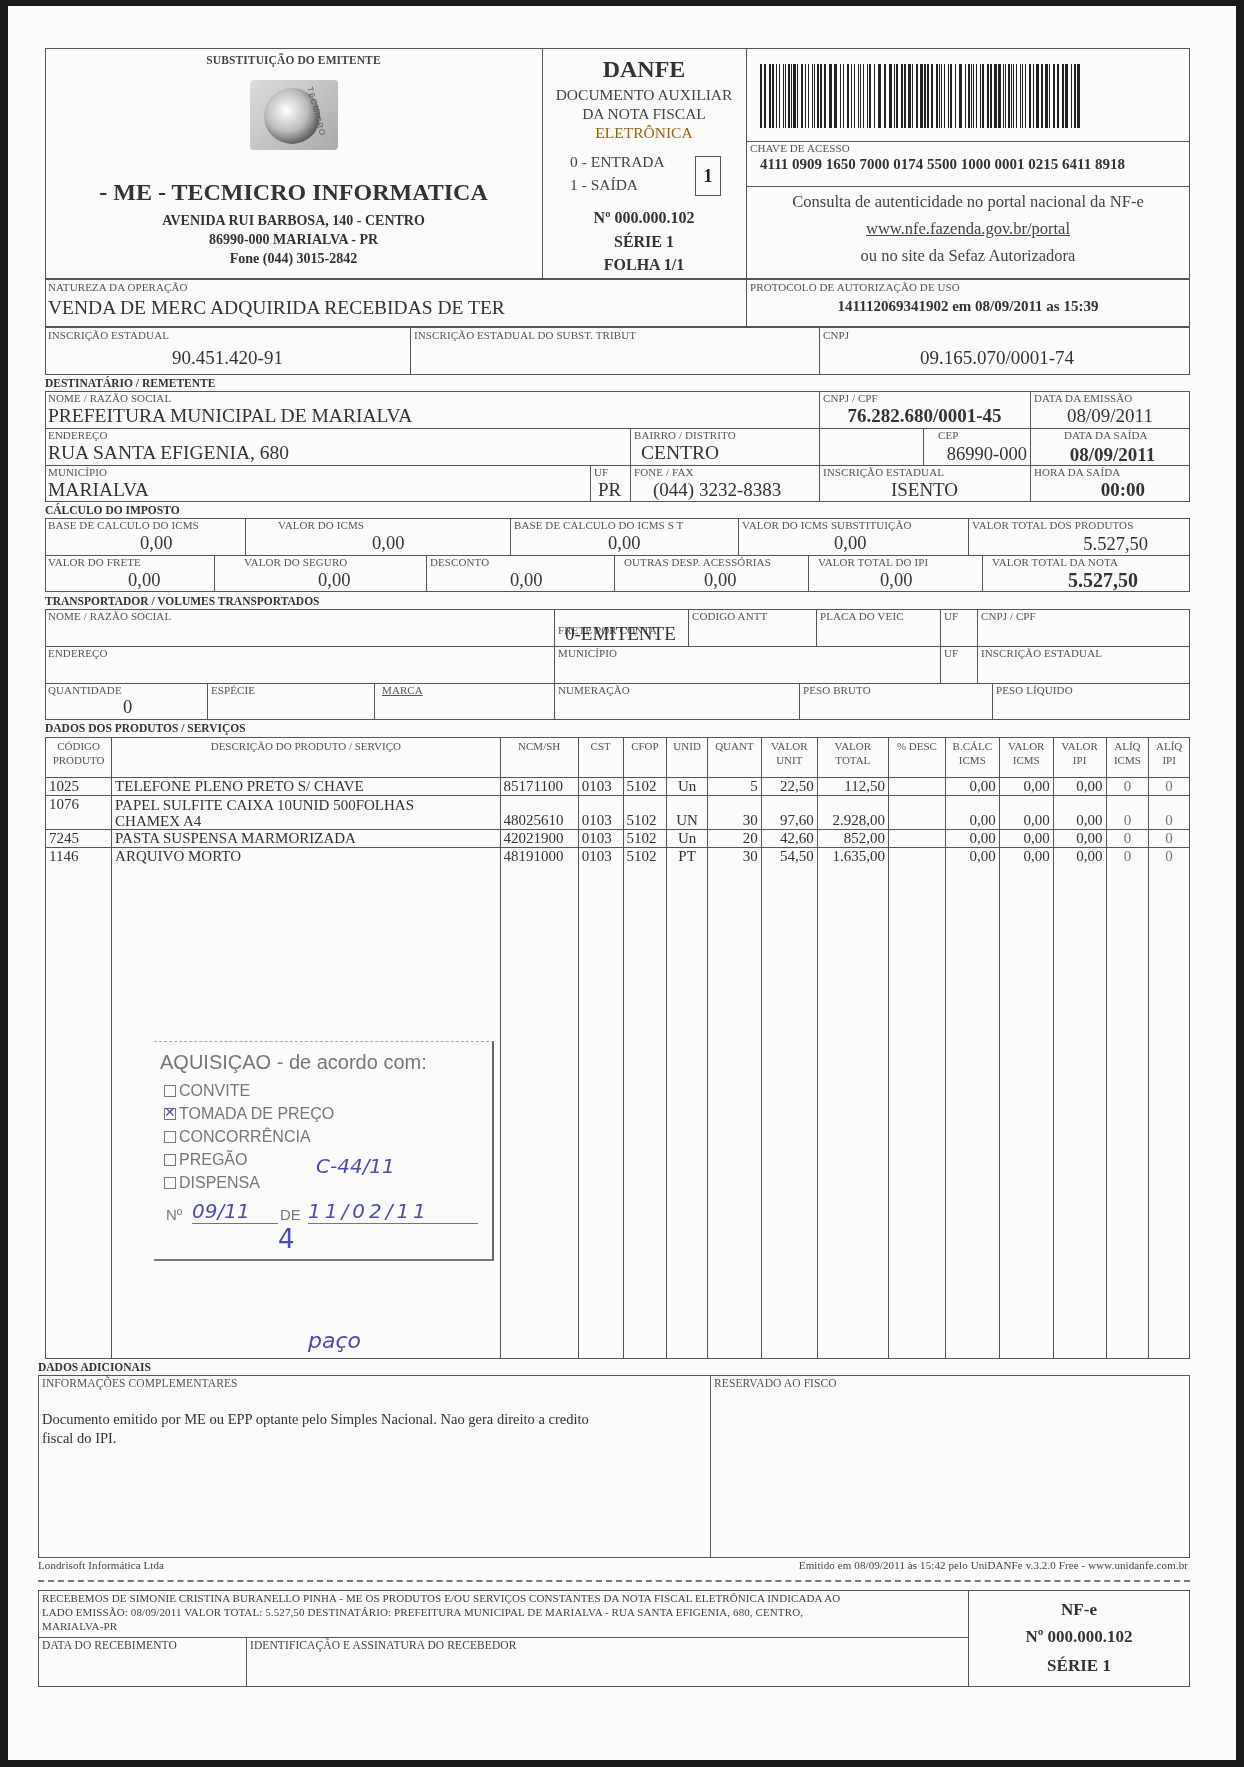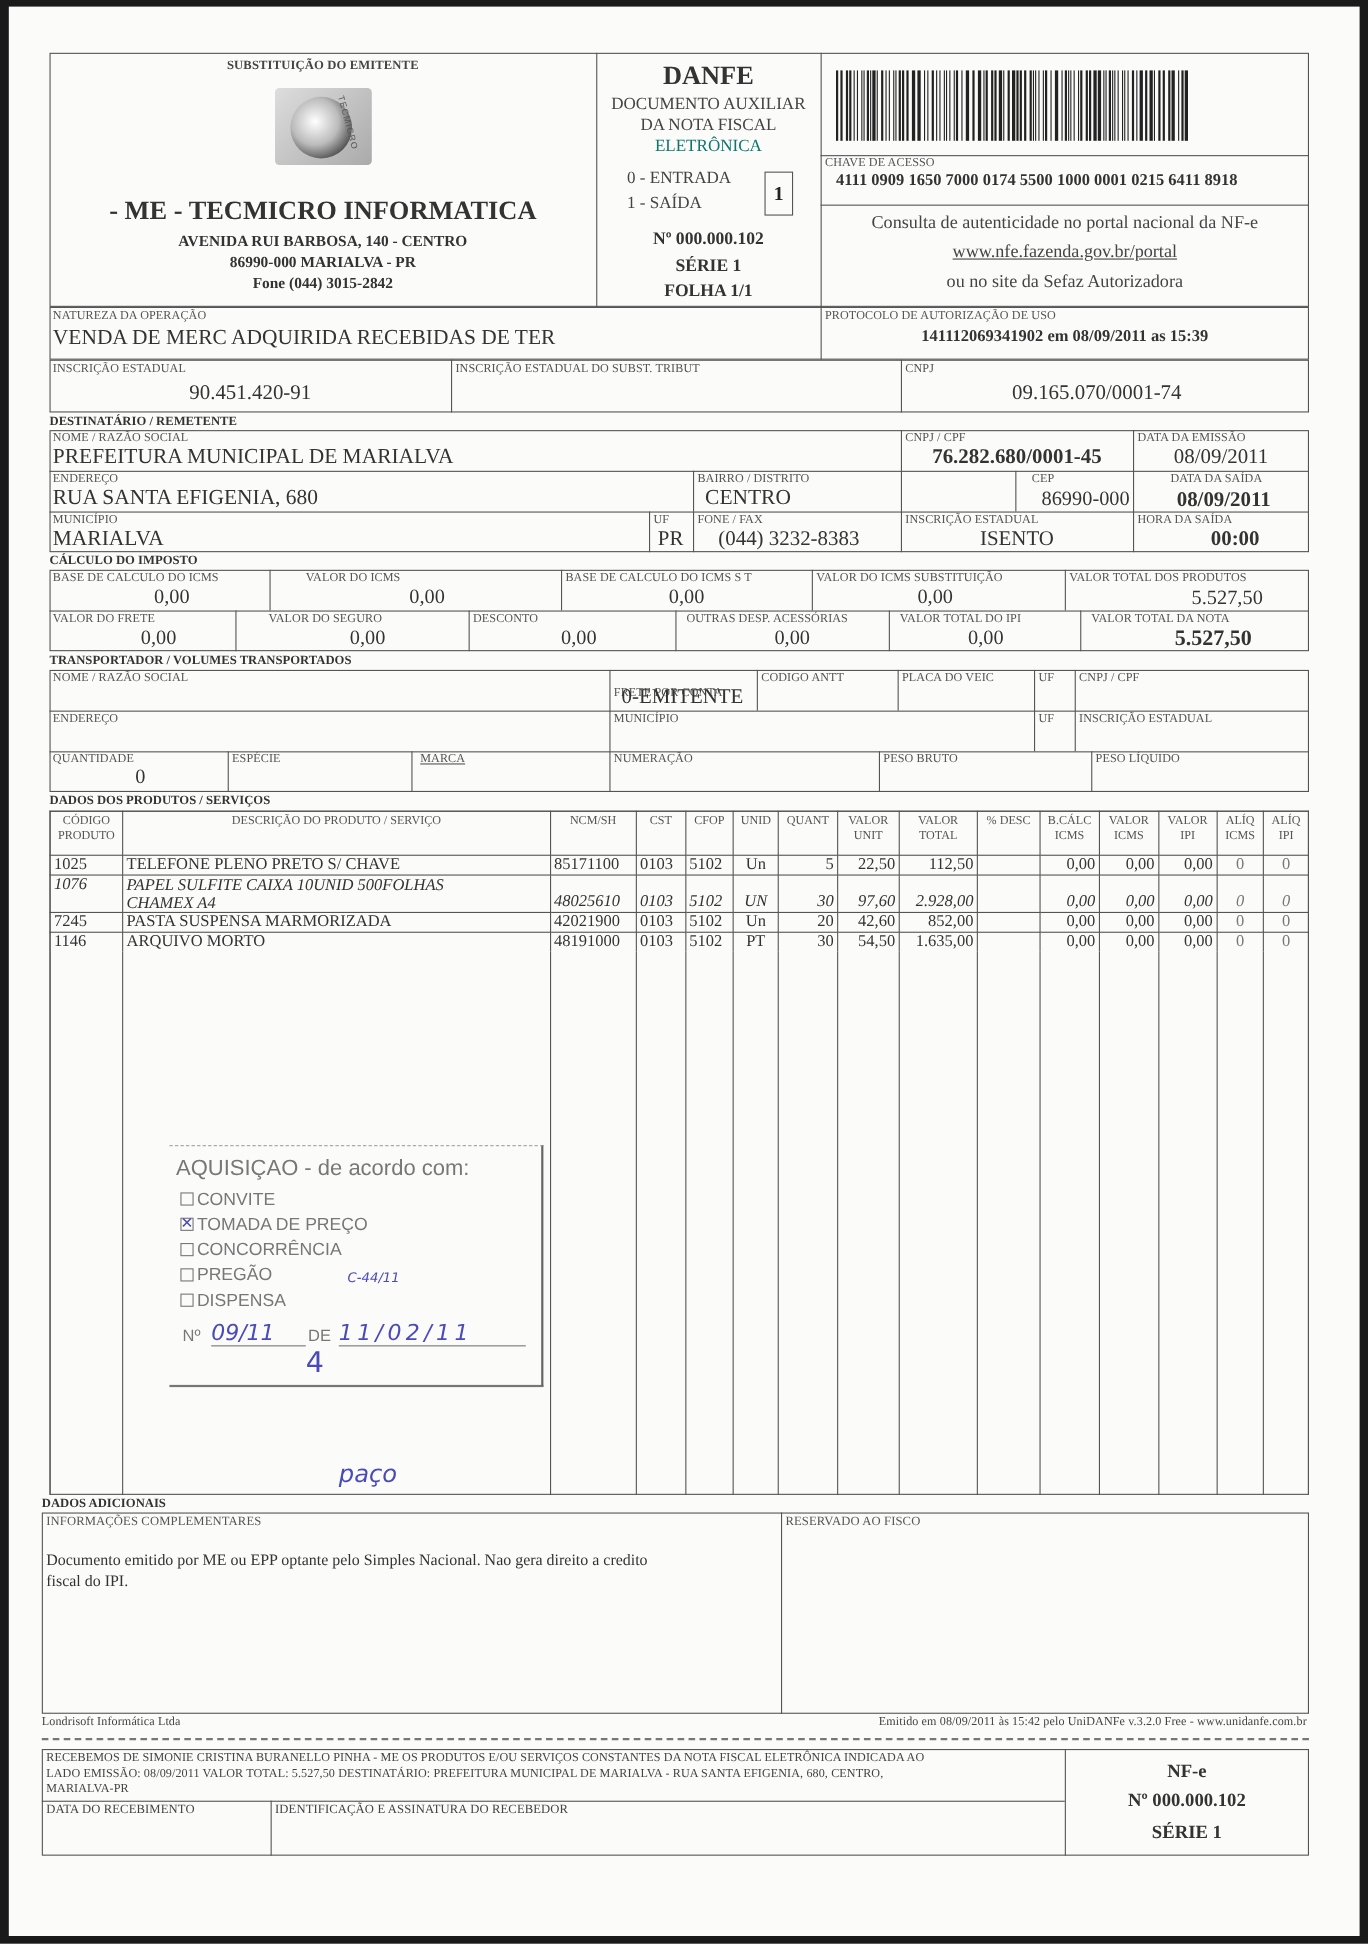--- a/index.html
+++ b/index.html
@@ -42,21 +42,21 @@
     <div class="abs" style="left:64px;top:6px;font-size:8px;color:#555;font-family:'Liberation Sans',sans-serif;transform:rotate(75deg);transform-origin:left top;letter-spacing:1px;">TECMICRO</div>
   </div>
   <div class="val bold c" style="left:37px;top:173px;width:497px;font-size:24px;color:#333;">- ME - TECMICRO INFORMATICA</div>
   <div class="val bold c" style="left:37px;top:207px;width:497px;font-size:14px;">AVENIDA RUI BARBOSA, 140 - CENTRO</div>
   <div class="val bold c" style="left:37px;top:226px;width:497px;font-size:14px;">86990-000 MARIALVA - PR</div>
   <div class="val bold c" style="left:37px;top:245px;width:497px;font-size:14px;">Fone (044) 3015-2842</div>
 
   <div class="val bold c" style="left:534px;top:50px;width:204px;font-size:24px;">DANFE</div>
   <div class="val c" style="left:534px;top:80px;width:204px;font-size:15.5px;color:#444;">DOCUMENTO AUXILIAR</div>
   <div class="val c" style="left:534px;top:99px;width:204px;font-size:15.5px;color:#444;">DA NOTA FISCAL</div>
-  <div class="val c" style="left:534px;top:118px;width:204px;font-size:15.5px;color:#0f766e;">ELETRÔNICA</div>
+  <div class="val c" style="left:534px;top:118px;width:204px;font-size:15.5px;color:#a16207;">ELETRÔNICA</div>
   <div class="val" style="left:562px;top:147px;font-size:15.5px;color:#444;">0 - ENTRADA</div>
   <div class="val" style="left:562px;top:170px;font-size:15.5px;color:#444;">1 - SAÍDA</div>
   <div class="box c" style="left:687px;top:150px;width:26px;height:40px;line-height:38px;font-size:18px;font-weight:bold;border-color:#555;">1</div>
   <div class="val bold c" style="left:534px;top:203px;width:204px;font-size:16px;">Nº 000.000.102</div>
   <div class="val bold c" style="left:534px;top:227px;width:204px;font-size:16px;">SÉRIE 1</div>
   <div class="val bold c" style="left:534px;top:250px;width:204px;font-size:16px;">FOLHA 1/1</div>
 
   <div class="barcode" id="barcode" style="left:752px;top:58px;width:418px;height:64px;">
       <span style="width:2px;margin-right:2px"></span>
       <span style="width:2px;margin-right:3px"></span>
@@ -332,21 +332,21 @@
         <td class="r">5</td>
         <td class="r">22,50</td>
         <td class="r">112,50</td>
         <td></td>
         <td class="r">0,00</td>
         <td class="r">0,00</td>
         <td class="r">0,00</td>
         <td class="c" style="color:#777">0</td>
         <td class="c" style="color:#777">0</td>
       </tr>
-      <tr class="row" style="height:34px;font-style:italic;">
+      <tr class="row" style="height:34px;">
         <td style="vertical-align:top">1076</td>
         <td style="white-space:normal;line-height:16px;"><span>PAPEL SULFITE CAIXA 10UNID 500FOLHAS</span><br><span>CHAMEX A4</span></td>
         <td>48025610</td>
         <td>0103</td>
         <td>5102</td>
         <td class="c">UN</td>
         <td class="r">30</td>
         <td class="r">97,60</td>
         <td class="r">2.928,00</td>
         <td></td>
@@ -410,21 +410,21 @@
     </tbody>
   </table>
 
   <div class="abs" style="left:146px;top:1035px;width:340px;height:220px;border-right:2px solid #666;border-bottom:2px solid #777;border-top:1px dashed #aaa;"></div>
   <div class="stamp" style="left:152px;top:1045px;font-size:20px;">AQUISIÇAO - de acordo com:</div>
   <div class="stamp" style="left:156px;top:1076px;font-size:16px;"><span class="cb"></span><span>CONVITE</span></div>
   <div class="stamp" style="left:156px;top:1099px;font-size:16px;"><span class="cb x"></span><span>TOMADA DE PREÇO</span></div>
   <div class="stamp" style="left:156px;top:1122px;font-size:16px;"><span class="cb"></span><span>CONCORRÊNCIA</span></div>
   <div class="stamp" style="left:156px;top:1145px;font-size:16px;"><span class="cb"></span><span>PREGÃO</span></div>
   <div class="stamp" style="left:156px;top:1168px;font-size:16px;"><span class="cb"></span><span>DISPENSA</span></div>
-  <div class="hand" style="left:308px;top:1148px;font-size:12px;">C-44/11</div>
+  <div class="hand" style="left:308px;top:1148px;font-size:20px;">C-44/11</div>
   <div class="stamp" style="left:158px;top:1200px;font-size:15px;">Nº</div>
   <div class="hand" style="left:184px;top:1193px;font-size:20px;border-bottom:1.5px solid #777;width:86px;">09/11</div>
   <div class="stamp" style="left:272px;top:1200px;font-size:15px;">DE</div>
   <div class="hand" style="left:300px;top:1193px;font-size:20px;border-bottom:1.5px solid #777;width:170px;letter-spacing:4px;">11/02/11</div>
   <div class="hand" style="left:270px;top:1218px;font-size:26px;font-style:normal;">4</div>
   <div class="hand" style="left:300px;top:1322px;font-size:22px;">paço</div>
 
   <div class="sec" style="left:30px;top:1355px;">DADOS ADICIONAIS</div>
   <div class="box" style="left:30px;top:1369px;width:1152px;height:183px;"></div>
   <div class="vline" style="left:702px;top:1369px;height:183px;"></div>

